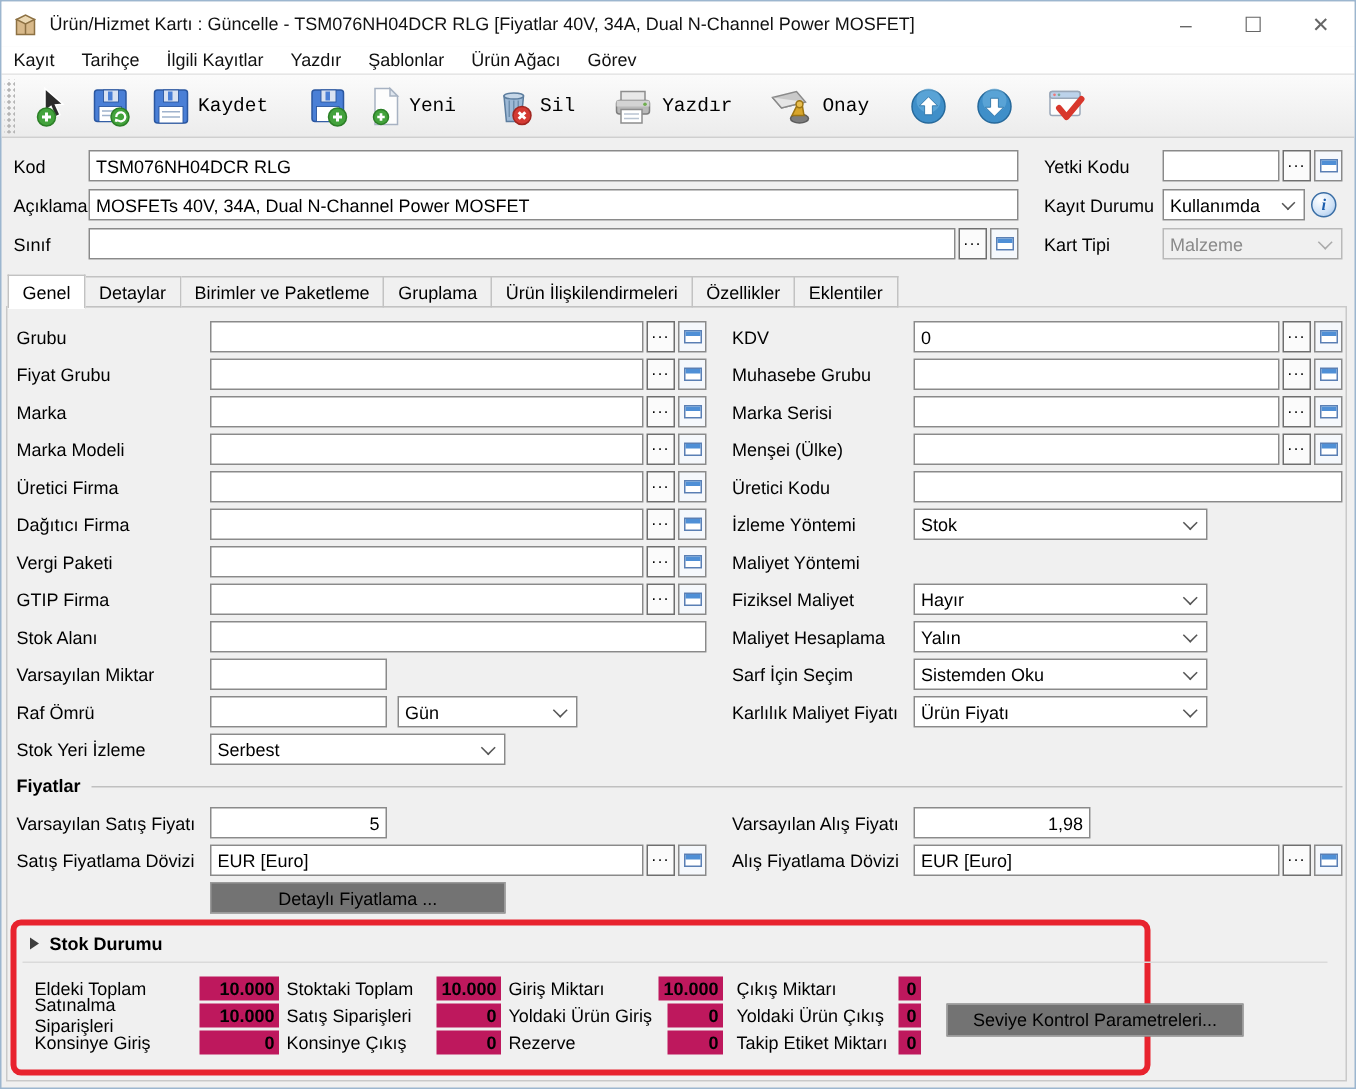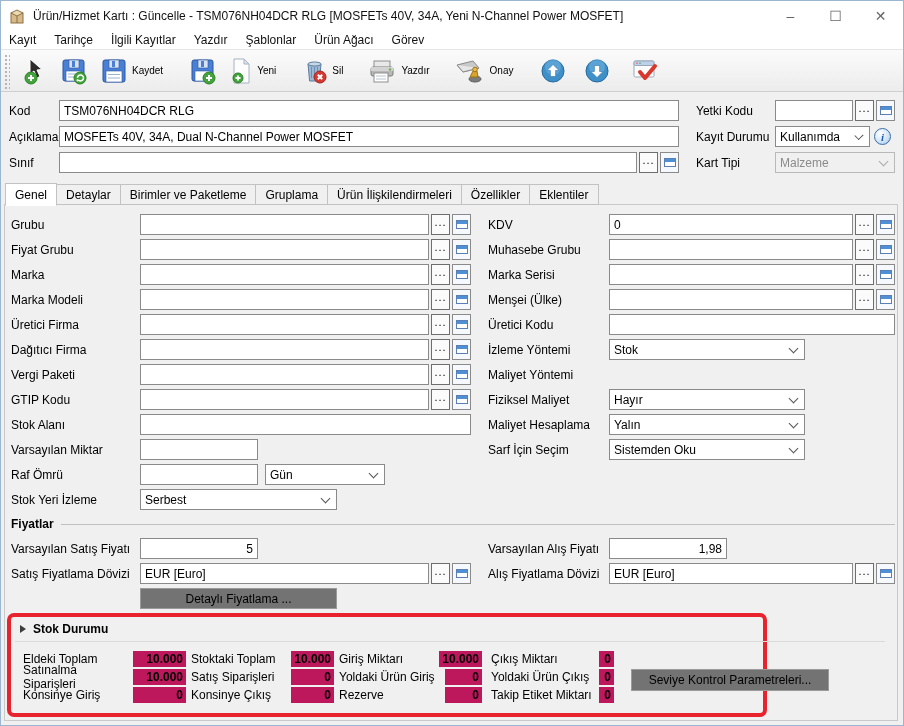--- a/index.html
+++ b/index.html
@@ -21,21 +21,21 @@
     display:flex; align-items:center; padding-left:8px; gap:0; }
   .menuitem{ padding:0 9px 0 0; margin-right:9px; color:#111; }
   
   .toolbar{ position:absolute; left:0; top:48px; width:100%; height:43px;
     background:linear-gradient(#fbfbfb,#ececec); border-top:1px solid #e6e6e6;
     border-bottom:1px solid #cfcfcf; display:flex; align-items:center; padding-left:2px; }
   .grip{ width:7px; height:36px; margin-right:6px;
     background-image:radial-gradient(#b5b5b5 1px, transparent 1.2px);
     background-size:4px 4px; background-position:1px 1px; }
   .tbtn{ display:flex; align-items:center; gap:4px; padding:2px 6px; border-radius:3px; }
-  .tbtn .tlabel{ font-size:10px; }
+  .tbtn .tlabel{ font-size:13px;font-family:Liberation Mono, monospace; }
   .tbtn svg{ display:block; }
   
   .row{ display:flex; align-items:center; }
   .lbl{ flex:none; }
   .tin{ height:21px; border:1px solid #8a8a8a; background:#fff; font:12px "Liberation Sans",sans-serif;
     padding:0 4px; outline:none; }
   .lookupset{ display:flex; align-items:center; }
   .lookupset .tin{ flex:1; min-width:0; border-right:1px solid #8a8a8a; }
   .ebtn{ flex:none; width:19px; height:21px; margin-left:2px; border:1px solid #6e6e6e; background:#fbfbfb;
     display:flex; align-items:center; justify-content:center; font-size:11px; letter-spacing:1px; padding-bottom:5px;}
@@ -116,21 +116,21 @@
 <body>
 
 <div class="window">
 
   <div class="titlebar">
     <svg width="17" height="17" viewBox="0 0 17 17">
       <rect x="2" y="5" width="12" height="10" fill="#d8b98a" stroke="#8d7143"></rect>
       <path d="M2 5 L8 2 L14 5 L8 8 Z" fill="#ecd9b4" stroke="#8d7143"></path>
       <path d="M8 8 V15" stroke="#8d7143"></path>
     </svg>
-    <span class="title">Ürün/Hizmet Kartı : Güncelle - TSM076NH04DCR RLG [MOSFETs 40V, 34A, Yeni N-Channel Power MOSFET]</span>
+    <span class="title">Ürün/Hizmet Kartı : Güncelle - TSM076NH04DCR RLG [Fiyatlar 40V, 34A, Dual N-Channel Power MOSFET]</span>
     <div class="wctrls">
       <div class="wctrl">–</div>
       <div class="wctrl">☐</div>
       <div class="wctrl">✕</div>
     </div>
   </div>
 
   <div class="menubar">
     <span class="menuitem">Kayıt</span>
     <span class="menuitem">Tarihçe</span>
@@ -372,21 +372,21 @@
       <span class="lbl">Vergi Paketi</span>
       <div class="lookupset ctl">
         <input class="tin" readonly="" value="" style="">
         <div class="ebtn">...</div>
         <div class="wbtn">
             <span class="miniwin"></span>
           </div>
       </div>
     </div>
     <div class="row">
-      <span class="lbl">GTIP Kodu</span>
+      <span class="lbl">GTIP Firma</span>
       <div class="lookupset ctl">
         <input class="tin" readonly="" value="" style="">
         <div class="ebtn">...</div>
         <div class="wbtn">
             <span class="miniwin"></span>
           </div>
       </div>
     </div>
     <div class="row">
       <span class="lbl">Stok Alanı</span>
@@ -482,20 +482,27 @@
         <span class="chev"></span>
       </div>
     </div>
     <div class="row">
       <span class="lbl">Sarf İçin Seçim</span>
       <div class="dd w196">
         <span>Sistemden Oku</span>
         <span class="chev"></span>
       </div>
     </div>
+    <div class="row">
+      <span class="lbl">Karlılık Maliyet Fiyatı</span>
+      <div class="dd w196">
+        <span>Ürün Fiyatı</span>
+        <span class="chev"></span>
+      </div>
+    </div>
   </div>
 
   <div class="fiyatlar">
     <div class="sechdr">
       <span>Fiyatlar</span>
       <span class="line"></span>
     </div>
     <div class="row fl-price">
       <span class="lbl">Varsayılan Satış Fiyatı</span>
       <input class="tin w118 num" readonly="" value="5" style="">

